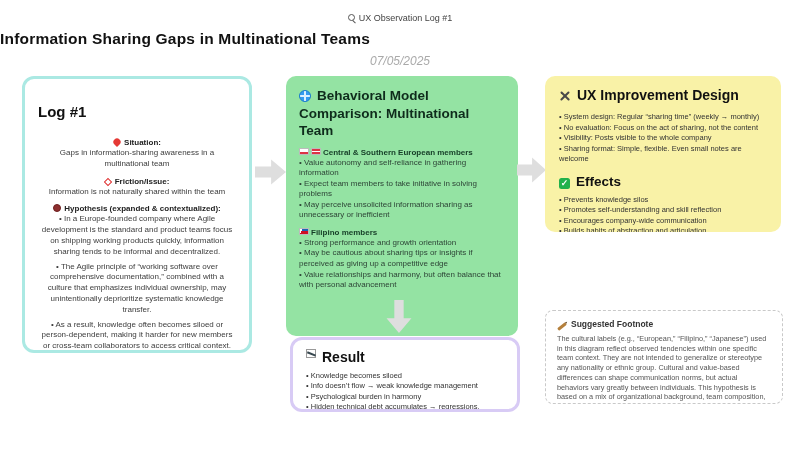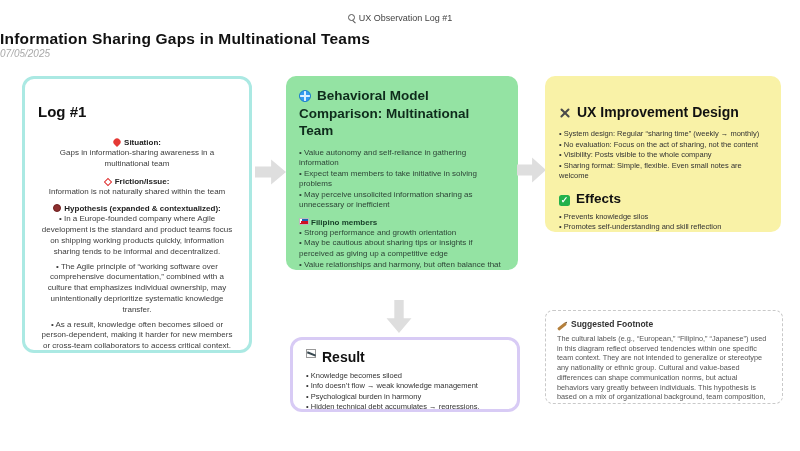--- a/index.html
+++ b/index.html
@@ -2,43 +2,43 @@
 <html><head>
 <meta charset="utf-8">
 <style>
   * { margin:0; padding:0; box-sizing:border-box; }
   html,body { width:800px; height:451px; background:#ffffff; font-family:"Liberation Sans", sans-serif; overflow:hidden; }
   .page { position:relative; width:800px; height:451px; background:#fff; }
 
   
   .eyebrow { position:absolute; top:13px; left:0; width:100%; text-align:center; font-size:9px; color:#444; }
   .main-title { position:absolute; top:30px; left:0; width:100%; font-size:15.5px; font-weight:bold; color:#111; letter-spacing:.2px; }
-  .date { position:absolute; top:48px; left:0; width:100%; font-size:10px; font-style:italic; color:#a9a9a9; }
+  .date { position:absolute; top:54px; left:0; width:100%; text-align:center; font-size:12px; font-style:italic; color:#a9a9a9; }
 
   
   .box { position:absolute; border-radius:12px; overflow:hidden; }
   .log-box { left:22px; top:76px; width:230px; height:277px; background:#fff; border:3px solid #abe9e3; padding:22px 13px; }
-  .behavior-box { left:286px; top:76px; width:232px; height:194px; background:#94e3a3; border-radius:10px; padding:11px 13px; }
+  .behavior-box { left:286px; top:76px; width:232px; height:260px; background:#94e3a3; border-radius:10px; padding:11px 13px; }
   .ux-box { left:545px; top:76px; width:236px; height:156px; background:#f9f2a7; border-radius:10px; padding:11px 14px; }
   .result-box { left:290px; top:337px; width:230px; height:75px; background:#fff; border:3px solid #d8cbf5; padding:8px 13px; }
   .footnote-box { left:545px; top:310px; width:238px; height:94px; background:#fff; border:1.5px dashed #c9c9c9; border-radius:8px; padding:8px 11px; }
 
   .log-title { font-size:15px; font-weight:bold; color:#111; margin:2px 0 18px 0; }
   .section { margin-bottom:7px;text-align:center; }
   .sec-label { font-size:8px; font-weight:bold; color:#222; margin-bottom:1px; }
   .sec-body { font-size:8px; color:#3c3c3c; line-height:1.35; }
   .sec-bullets .bullet { font-size:8px; color:#3c3c3c; line-height:1.35; margin-bottom:4px; }
   .bullet::before { content:"• "; }
 
   .behavior-title { font-size:13.5px; font-weight:bold; color:#0f2c1c; line-height:1.3; margin-bottom:8px; }
   .group { margin-bottom:7px; }
   .group-label { font-size:8px; font-weight:bold; color:#153d27; margin-bottom:1px; }
   .group-bullets .bullet { font-size:8px; color:#2d4436; line-height:1.32; }
 
-  .ux-title { font-size:14px; font-weight:bold; color:#111; margin:17px 0 9px 0; }
+  .ux-title { font-size:14px; font-weight:bold; color:#111; margin:0 0 9px 0; }
   .ux-bullets .bullet, .effects-bullets .bullet { font-size:7.5px; color:#333; line-height:1.4; }
   .effects-title { font-size:13.5px; font-weight:bold; color:#111; margin:9px 0 6px 0; display:flex; align-items:flex-end; }
 
   .result-title { font-size:14px; font-weight:bold; color:#111; margin:1px 0 6px 0; display:flex; }
   .result-bullets .bullet { font-size:7.5px; color:#333; line-height:1.38; }
 
   .footnote-title { font-size:8.5px; font-weight:bold; color:#333; margin-bottom:5px; }
   .footnote-body { font-size:7.3px; color:#555; line-height:1.33; }
 
   
@@ -126,20 +126,21 @@
       </div>
   </div>
 
   <div class="arrow arrow-right-1"></div>
 
   <div class="box behavior-box">
     <div class="behavior-title"><span class="ic ic-lg globe-icon"></span><span>Behavioral Model Comparison: Multinational Team</span></div>
     <div>
 
         <div class="group">
+          <div class="group-label"><span><span class="ic flag flag-poland-icon"></span><span class="ic flag flag-austria-icon"></span></span><span>Central &amp; Southern European members</span></div>
           <div class="group-bullets">
             <div class="bullet">Value autonomy and self-reliance in gathering information</div>
             <div class="bullet">Expect team members to take initiative in solving problems</div>
             <div class="bullet">May perceive unsolicited information sharing as unnecessary or inefficient</div>
           </div>
         </div>
 
         <div class="group">
           <div class="group-label"><span><span class="ic flag flag-philippines-icon"></span></span><span>Filipino members</span></div>
           <div class="group-bullets">

